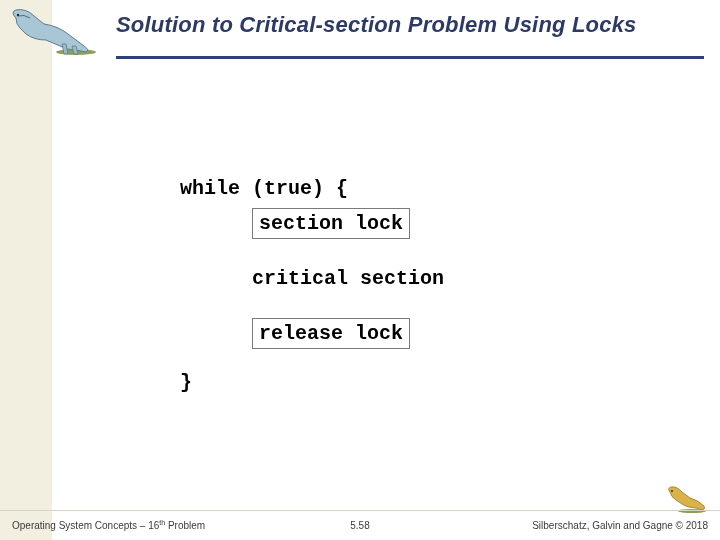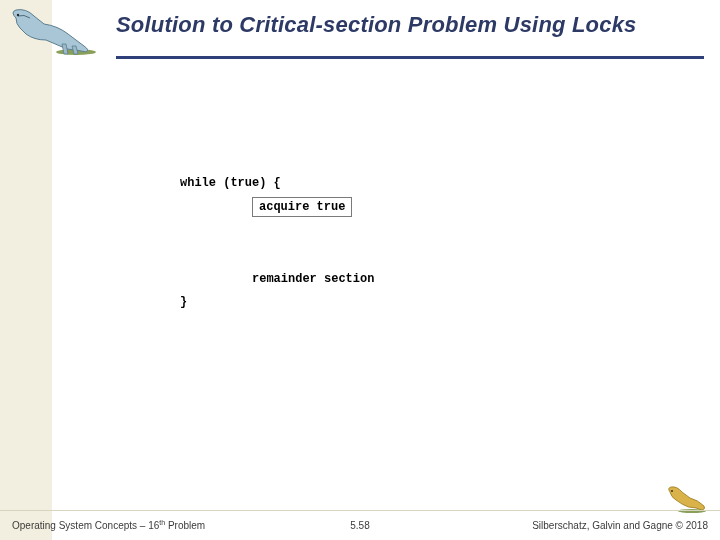--- a/index.html
+++ b/index.html
@@ -3,21 +3,21 @@
 <meta charset="utf-8">
 <style>
   * { margin: 0; padding: 0; box-sizing: border-box; }
   html, body { width: 720px; height: 540px; font-family: Arial, Helvetica, sans-serif; background: #fff; overflow: hidden; }
   .slide { position: relative; width: 720px; height: 540px; background: #fff; }
   .left-stripe { position: absolute; left: 0; top: 0; width: 52px; height: 540px; background: #f2efe0; }
   .header { position: absolute; left: 0; top: 0; width: 720px; height: 70px; }
   .logo-top { position: absolute; left: 6px; top: 6px; width: 92px; height: 50px; }
   .title { position: absolute; left: 116px; top: 12px; width: 590px; font-size: 22px; font-weight: bold; color: #2d3a66; font-style: italic; letter-spacing: 0.2px; }
   .title-underline { position: absolute; left: 116px; top: 56px; width: 588px; height: 3px; background: #2f3f7a; }
-  .content { position: absolute; left: 180px; top: 175px; width: 420px; font-family: "Courier New", Courier, monospace; font-size: 12px; font-weight: bold; color: #000; line-height: 1.35; }
+  .content { position: absolute; left: 180px; top: 175px; width: 420px; font-family: "Courier New", Courier, monospace; font-size: 20px; font-weight: bold; color: #000; line-height: 1.35; }
   .code-indent { padding-left: 72px; }
   .code-block { display: block; margin-top: 6px; margin-bottom: 6px; }
   .boxed { display: inline-block; border: 1px solid #7a7a7a; background: #fff; padding: 1px 6px; }
   .space { height: 14px; }
   .footer { position: absolute; left: 0; bottom: 0; width: 720px; height: 30px; border-top: 1px solid #d8d4bf; display: flex; align-items: center; justify-content: space-between; padding: 0 12px; font-size: 10px; color: #3b3b3b; }
   .footer-left sup { font-size: 7px; vertical-align: super; }
   .footer-center { position: absolute; left: 0; width: 720px; text-align: center; font-size: 10px; color: #3b3b3b; }
   .footer-right { display: flex; align-items: flex-start; gap: 6px; }
   .logo-bottom { position: absolute; right: 10px; bottom: 26px; width: 46px; height: 30px; }
 </style>
@@ -36,25 +36,26 @@
       <path d="M56 38 L58 48 L62 48 L60 38 Z" fill="#9cb9c9" stroke="#5b7d8f" stroke-width="0.8"></path>
       <path d="M66 40 L68 48 L72 48 L70 40 Z" fill="#9cb9c9" stroke="#5b7d8f" stroke-width="0.8"></path>
     </svg>
     <div class="title">Solution to Critical-section Problem Using Locks</div>
     <div class="title-underline"></div>
   </div>
 
   <div class="content">
     <div>while (true) {</div>
     <div class="code-indent">
-      <span class="code-block"><span class="boxed">acquire true</span></span>
+      <span class="code-block"><span class="boxed">section lock</span></span>
       <div class="space"></div>
+      <span class="code-block">critical section</span>
       <div class="space"></div>
+      <span class="code-block"><span class="boxed">release lock</span></span>
       <div class="space"></div>
-      <span class="code-block">remainder section</span>
     </div>
     <div>}</div>
   </div>
 
   <svg class="logo-bottom" viewBox="0 0 46 30">
     <ellipse cx="28" cy="27" rx="14" ry="2" fill="#8aa05a"></ellipse>
     <path d="M6 8 Q3 4 7 3 Q13 2 18 8 L26 14 Q34 16 40 22 Q42 25 38 26 L32 24 Q24 24 18 20 L12 16 Q7 13 6 8 Z" fill="#d9b24a" stroke="#9c7a20" stroke-width="0.8"></path>
     <circle cx="8" cy="7" r="0.9" fill="#2b2412"></circle>
   </svg>
 

